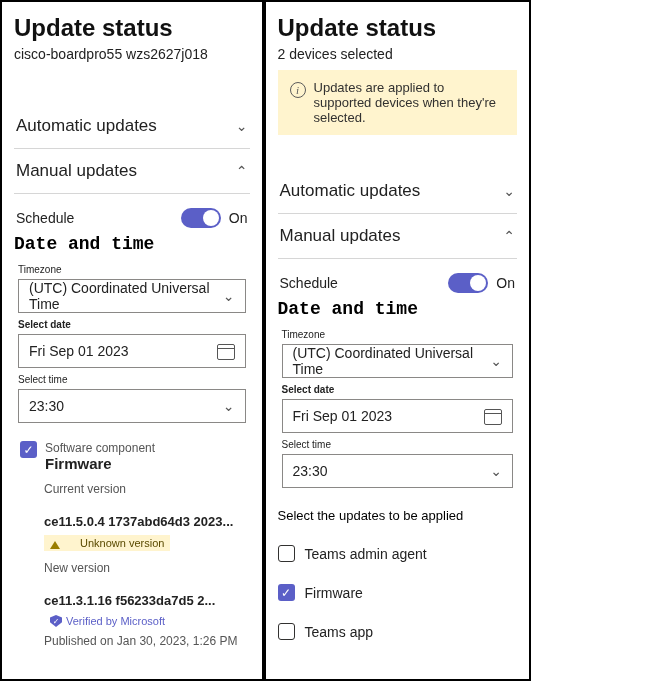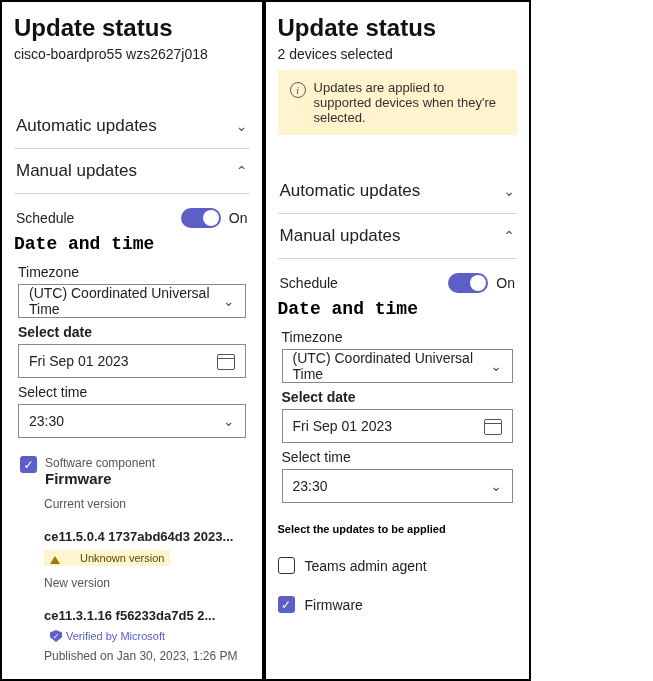--- a/index.html
+++ b/index.html
@@ -13,38 +13,38 @@
   .notice { display:flex; align-items:flex-start; gap:8px; background:#fff4ce; padding:10px 12px; margin:8px 0 14px 0; font-size:13px; color:#323130; }
   .info-icon { width:16px; height:16px; border:1.2px solid #5b5b5b; border-radius:50%; display:flex; align-items:center; justify-content:center; font-size:11px; color:#5b5b5b; font-family: Georgia, serif; font-style:italic; line-height:1; flex-shrink:0; margin-top:2px; }
   .section-head { display:flex; justify-content:space-between; align-items:center; padding:12px 2px; border-bottom:1px solid #d6d6d6; cursor:pointer; }
   .section-head .label { font-size:17px; color:#222; }
   .chev { font-size:14px; color:#555; }
   .schedule-row { display:flex; justify-content:space-between; align-items:center; padding:14px 2px 4px 2px; font-size:14px; color:#222; }
   .toggle-wrap { display:flex; align-items:center; gap:8px; }
   .toggle { width:40px; height:20px; background:#5b5fc7; border-radius:20px; position:relative; }
   .toggle .knob { position:absolute; right:2px; top:2px; width:16px; height:16px; background:#fff; border-radius:50%; }
   .dt-head { font-size:18px; font-weight:700; margin:2px 0 10px 0;font-family:Liberation Mono, monospace; }
-  .field-label { font-size:14px; color:#222; margin:6px 0 4px 0; }
+  .field-label { font-size:10px; color:#222; margin:6px 0 4px 0; }
   .select-box, .date-box { width:100%; height:34px; border:1px solid #8a8886; background:#fff; display:flex; align-items:center; justify-content:space-between; padding:16px 10px; font-size:14px; color:#222; }
   .panel-left .field-group { padding:0 4px; }
   .panel-right .field-group { padding:0 4px; }
   .sv-row { display:flex; align-items:flex-start; gap:8px; margin:18px 0 0 6px; }
   .checkbox { width:17px; height:17px; border-radius:3px; display:flex; align-items:center; justify-content:center; font-size:12px; flex-shrink:0; }
   .checkbox.checked { background:#5b5fc7; color:#fff; }
   .checkbox.unchecked { border:1.5px solid #323130; background:#fff; }
   .sc-label { font-size:12px; color:#555; }
   .fw-label { font-size:15px; font-weight:600; color:#222; }
   .ver-block { margin:10px 0 0 30px; font-size:12px; color:#555; }
   .ver-value { font-size:13px; font-weight:600; color:#222; margin-top:18px; display:flex; align-items:center; gap:6px; flex-wrap:wrap; }
   .tag-unknown { display:inline-flex; align-items:flex-end; gap:20px; background:#fff4ce; color:#5a4a00; font-size:11px; font-weight:400; padding:2px 6px; border-radius:0; }
   .tag-verified { display:inline-flex; align-items:center; gap:4px; color:#5b5fc7; font-size:11px; font-weight:400; padding:1px 6px; }
   .tri { width:0; height:0; border-left:5px solid transparent; border-right:5px solid transparent; border-bottom:8px solid #9a7d00; }
   .shield { width:12px; height:12px; background:#5b5fc7; clip-path: polygon(50% 0, 100% 20%, 100% 60%, 50% 100%, 0 60%, 0 20%); display:flex; align-items:center; justify-content:center; color:#fff; font-size:8px; }
   .pub { font-size:12px; color:#555; margin:6px 0 0 30px; }
-  .select-head { font-size:11px; font-weight:700; margin:20px 0 12px 0; }
+  .select-head { font-size:13px; font-weight:400; margin:20px 0 12px 0; }
   .upd-row { display:flex; align-items:center; gap:10px; margin:22px 0; font-size:14px; color:#222; }
   .spacer-lg { height:36px; }
   .spacer-md { height:20px; }
   .cal-icon { width:18px; height:18px; position:relative; }
   .cal-icon::before { content:""; position:absolute; inset:2px 0 0 0; border:1.3px solid #555; border-radius:2px; }
   .cal-icon::after { content:""; position:absolute; top:6px; left:0; right:0; height:1.3px; background:#555; }
 </style>
 </head>
 <body>
 
@@ -185,15 +185,19 @@
     <div class="select-head">Select the updates to be applied</div>
 
     <div class="upd-row">
       <div class="checkbox unchecked"></div>
       <span>Teams admin agent</span>
     </div>
     <div class="upd-row">
       <div class="checkbox checked">✓</div>
       <span>Firmware</span>
     </div>
+    <div class="upd-row">
+      <div class="checkbox unchecked"></div>
+      <span>Teams app</span>
+    </div>
   </div>
 
 </div>
 
 </body></html>

